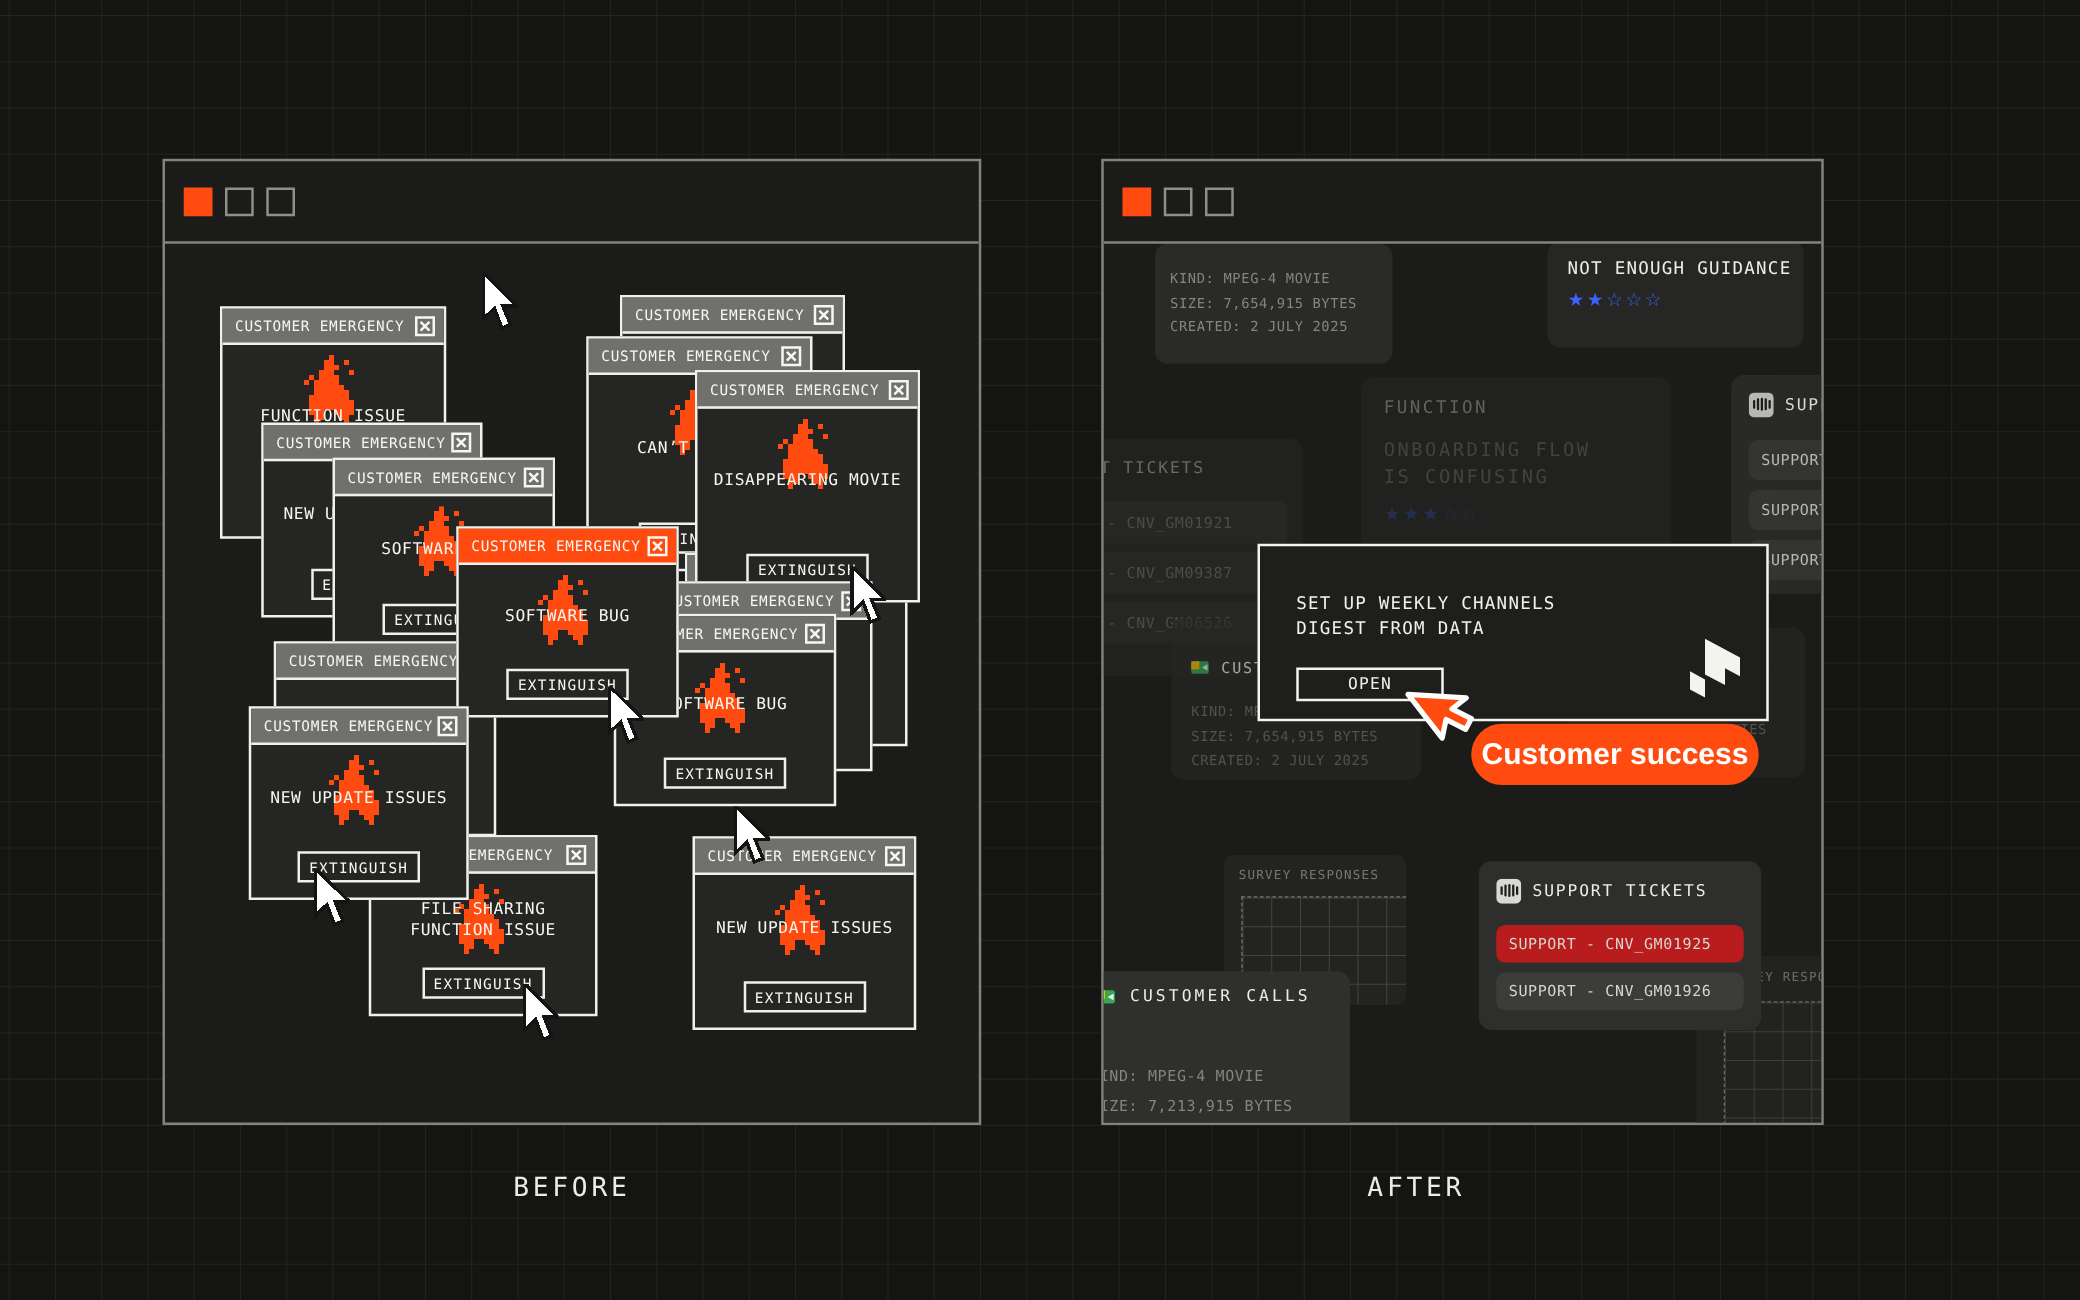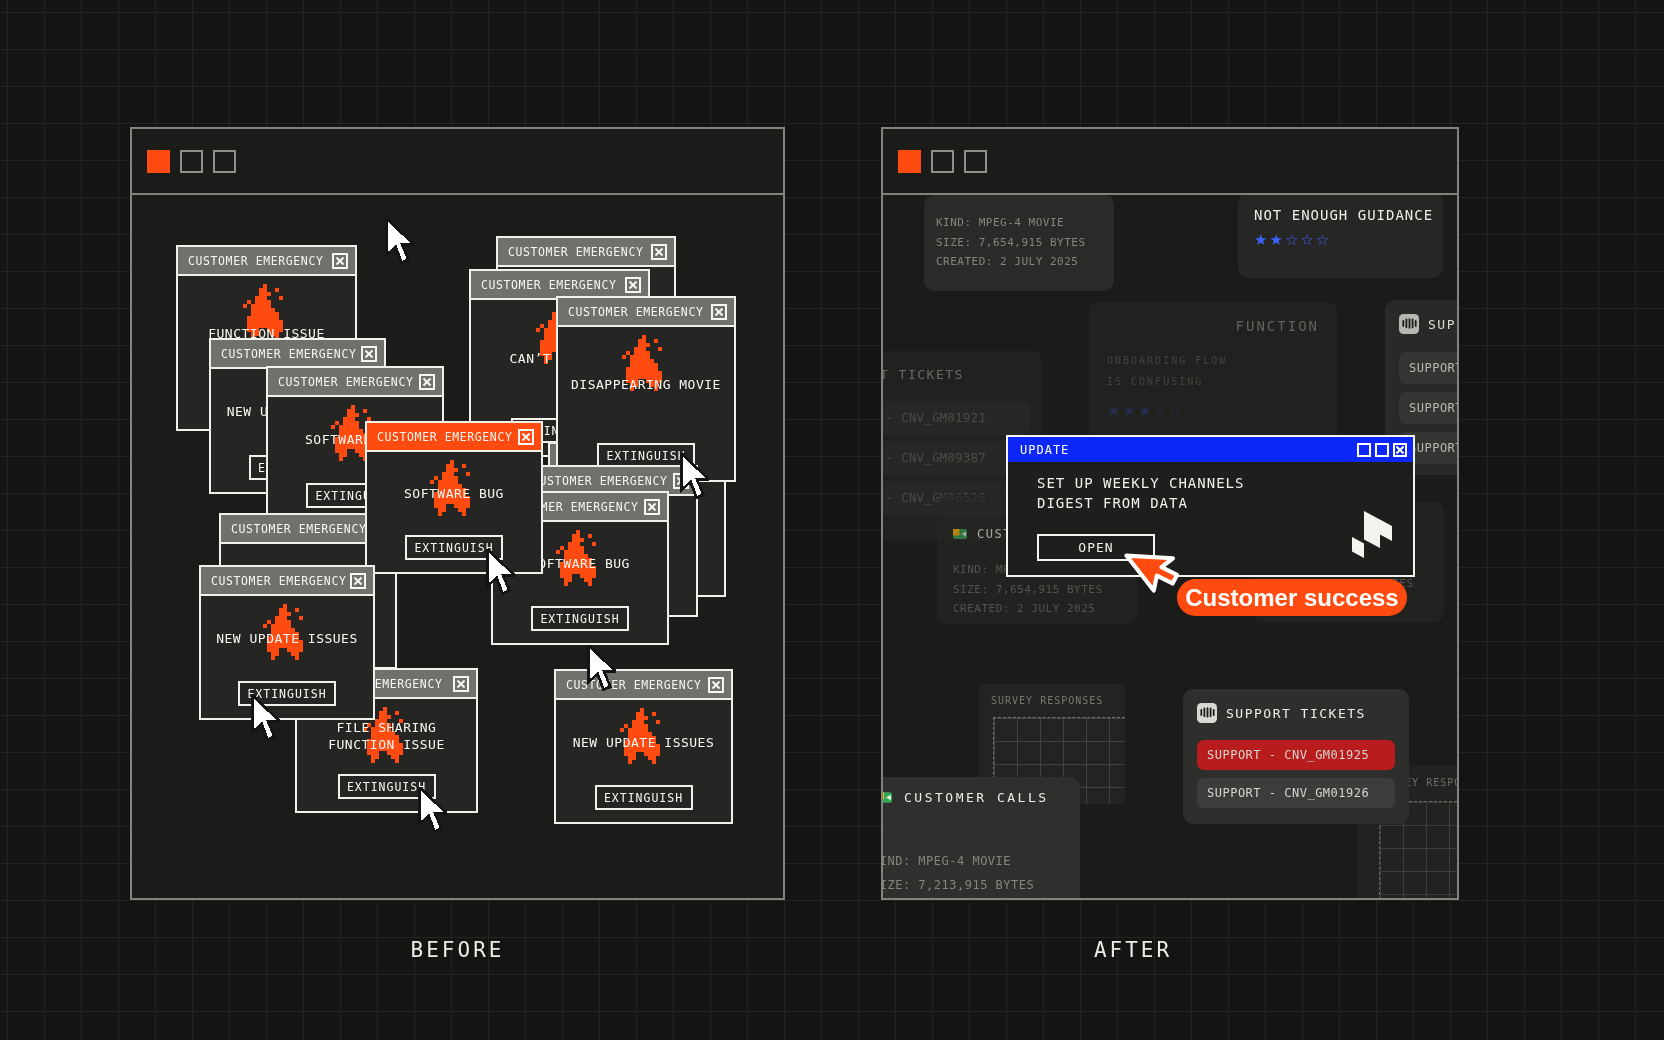--- a/index.html
+++ b/index.html
@@ -31,21 +31,21 @@
   .rwin-close::after{transform:rotate(-45deg);}
   .rwin-body{position:absolute;left:0;right:0;top:29px;bottom:0;}
   .flame{position:absolute;left:50%;transform:translateX(-50%);top:8px;width:48px;height:64px;color:#FF4B0F;z-index:1;}
   .rwin-label{position:absolute;left:6px;right:6px;top:4px;bottom:42px;display:flex;align-items:center;justify-content:center;text-align:center;font-size:13px;letter-spacing:.5px;color:#F7F7F2;z-index:2;line-height:17px;white-space:pre-line;}
   .rwin-label .lbl{max-width:130px;}
   .ext-btn{position:absolute;bottom:12px;left:50%;transform:translateX(-50%);width:98px;height:25px;border:2px solid #F1F1EC;background:transparent;color:#F7F7F2;font-family:"DejaVu Sans Mono",monospace;font-size:11.5px;letter-spacing:1px;z-index:3;padding:0;box-sizing:border-box;}
   .cursor{position:absolute;width:30px;height:47px;z-index:50;}
   
   .card{position:absolute;background:#2A2A28;border-radius:10px;box-sizing:border-box;}
   .dim-line{font-size:11px;color:#85857E;letter-spacing:.5px;line-height:19.5px;white-space:nowrap;}
-  .card-title{font-size:13px;color:#EDEDE7;letter-spacing:1.5px;white-space:nowrap;text-align:right;}
+  .card-title{font-size:13px;color:#EDEDE7;letter-spacing:1.5px;white-space:nowrap;}
   .stars{font-family:"DejaVu Sans",sans-serif;font-size:15px;letter-spacing:2px;}
   .trow{position:absolute;background:#373735;border-radius:7px;display:flex;align-items:center;padding-left:10px;box-sizing:border-box;}
   .trow span{font-size:12px;letter-spacing:.5px;color:#C9C9C3;white-space:nowrap;}
   .grid-mini{position:absolute;background-image:linear-gradient(to right,#4C4C48 1px,transparent 1px),linear-gradient(to bottom,#4C4C48 1px,transparent 1px);background-size:23px 23px;border-top:1px dashed #8C8C86;border-left:1px dashed #8C8C86;}
   .icon-badge{flex:none;}
   
   .uwin{position:absolute;border:2px solid #F4F4EF;background:#1E1E1D;box-sizing:border-box;}
   .uwin-bar{height:25px;background:#0D27F8;display:flex;align-items:center;padding:0 6px 0 12px;box-sizing:border-box;}
   .uwin-title{color:#FFF;font-size:12px;letter-spacing:1px;flex:1;}
   .ubtn{width:14px;height:14px;border:2px solid #FFF;box-sizing:border-box;margin-left:4px;position:relative;}
@@ -321,21 +321,21 @@
     <div class="dim-line">CREATED: 2 JULY 2025</div>
   </div>
 
   <div class="card" style="left:355px;top:64px;width:205px;height:85px;padding:14px 16px;background:#262624;z-index:3">
     <div class="card-title" style="font-size:14px;letter-spacing:1px">NOT ENOUGH GUIDANCE</div>
     <div class="stars" style="color:#3D63FF;margin-top:8px">★★☆☆☆</div>
   </div>
 
   <div class="card faded55" style="left:206px;top:173px;width:248px;height:140px;padding:16px 18px;background:#272725;z-index:3">
     <div class="card-title" style="color:#9A9A94;letter-spacing:2px;font-size:14px">FUNCTION</div>
-    <div style="font-size:10px;letter-spacing:2px;color:#62625C;margin-top:16px;line-height:21px">
+    <div style="font-size:15px;letter-spacing:2px;color:#62625C;margin-top:16px;line-height:21px">
       <div>ONBOARDING FLOW</div>
       <div>IS CONFUSING</div>
     </div>
     <div class="stars" style="color:#2C3F7A;margin-top:10px">★★★☆☆</div>
   </div>
 
   <div class="card faded55" style="left:-81px;top:222px;width:240px;height:190px;background:#272725;z-index:2">
     <div class="card-title" style="position:absolute;left:22px;top:16px;color:#A8A8A2">SUPPORT TICKETS</div>
     <div class="trow" style="left:12px;top:50px;width:216px;height:34px;background:#31312F">
         <span style="color:#73736D">SUPPORT - CNV_GM01921</span>
@@ -388,38 +388,32 @@
       <span class="card-title" style="font-size:12px">CUSTOMER CALLS</span>
     </div>
     <div style="position:absolute;left:10px;top:52px">
       <div class="dim-line" style="color:#6F6F69">KIND: MPEG-4 MOVIE</div>
       <div class="dim-line" style="color:#6F6F69">SIZE: 7,654,915 BYTES</div>
       <div class="dim-line" style="color:#6F6F69">CREATED: 2 JULY 2025</div>
     </div>
   </div>
 
   <div class="uwin" style="left:123px;top:306px;width:409px;height:142px;z-index:20">
-    <div class="uwin-bar">
-      <span class="uwin-title">UPDATE</span>
-      <span class="ubtn"></span>
-      <span class="ubtn"></span>
-      <span class="ubtn x"></span>
-    </div>
     <div class="uline" style="top:38px">SET UP WEEKLY CHANNELS</div>
     <div class="uline" style="top:58px">DIGEST FROM DATA</div>
     <button class="open-btn">OPEN</button>
     <svg style="position:absolute;left:344px;top:74px;width:40px;height:54px">
         <use href="#dlogo"></use>
       </svg>
     <svg style="position:absolute;left:128px;top:100px;width:40px;height:56px;z-index:22;transform:rotate(-38deg)">
         <use href="#orangecursor"></use>
       </svg>
   </div>
 
-  <div class="pill" style="left:294px;top:450px;width:230px;height:37px">Customer success</div>
+  <div class="pill" style="left:294px;top:450px;width:230px;height:49px">Customer success</div>
 
   <div class="card" style="left:96px;top:555px;width:146px;height:120px;background:#262624;opacity:.8;z-index:5;overflow:hidden;border-radius:8px">
     <div style="position:absolute;left:12px;top:11px;font-size:10px;letter-spacing:1px;color:#8F8F89;white-space:nowrap">SURVEY RESPONSES</div>
     <div class="grid-mini" style="left:14px;top:33px;right:0;bottom:0"></div>
   </div>
 
   <div class="card" style="left:300px;top:560px;width:226px;height:135px;background:#2E2E2C;z-index:6">
     <div style="position:absolute;left:14px;top:14px;display:flex;align-items:center;gap:9px">
       <svg width="20" height="20" style="color:#D9D9D3" class="icon-badge">
           <use href="#intercom"></use>

